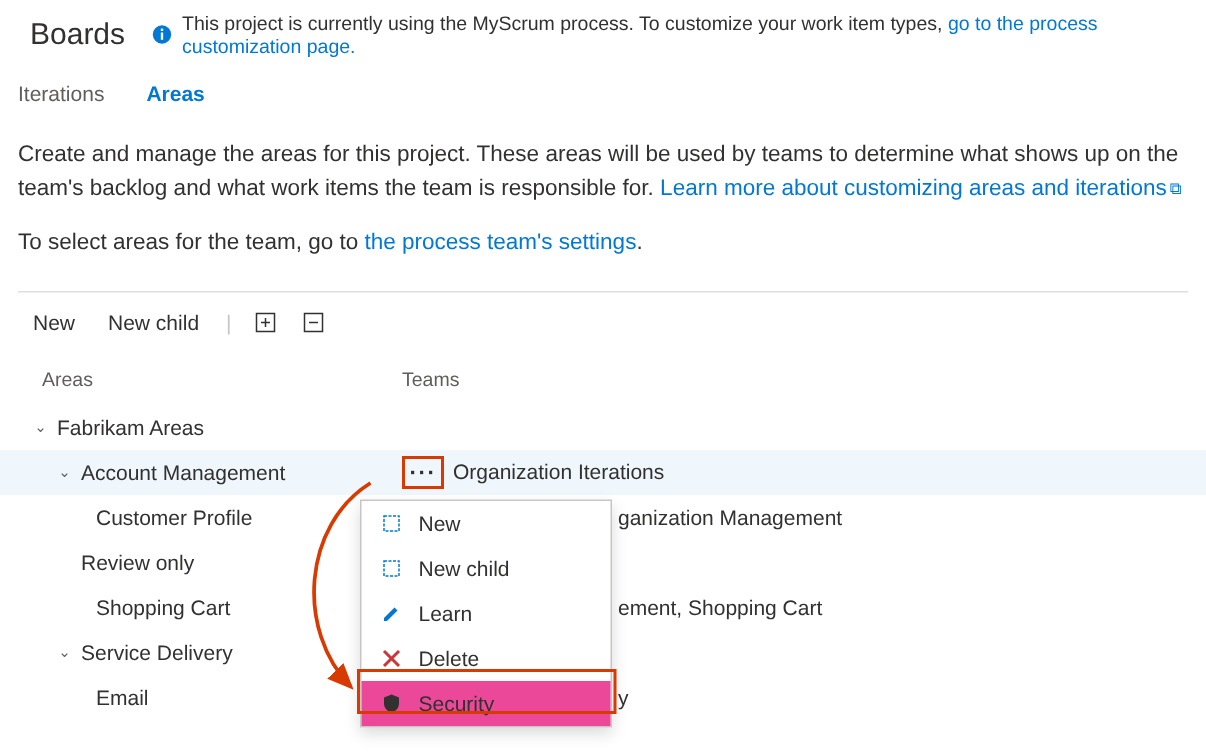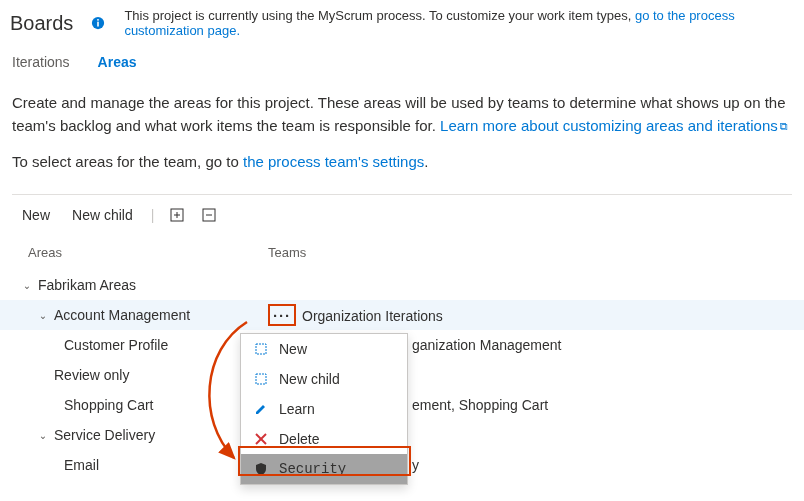--- a/index.html
+++ b/index.html
@@ -16,25 +16,26 @@
   .header-row {
     display: flex;
     align-items: center;
     padding: 8px 10px 6px 10px;
     gap: 18px;
   }
   .page-title {
     font-size: 20px;
     font-weight: 400;
     color: #323130;
+    margin-left: 10px;
   }
   .info-banner {
     display: flex;
     align-items: center;
-    gap: 19px;
+    gap: 6px;
     font-size: 13px;
     color: #323130;
   }
   .info-icon-circle {
     width: 14px; height: 14px;
     display: inline-flex;
     align-items: center;
     justify-content: center;
   }
   .info-link { color: #0078d4; text-decoration: none; cursor: pointer; }
@@ -161,21 +162,21 @@
     z-index: 10;
   }
   .menu-item {
     display: flex;
     align-items: center;
     gap: 10px;
     padding: 7px 12px;
     font-size: 14px;
     cursor: pointer;
   }
-  .menu-item.hover { background: #a3a3a3; font-family: Liberation Mono, monospace; }
+  .menu-item.hover { background: #ec4899; }
   .menu-icon {
     width: 16px; height: 16px;
     display: inline-flex;
     align-items: center; justify-content: center;
     color: #0078d4;
     font-size: 14px;
   }
   .menu-icon.red { color: #d13438; }
   .menu-icon.black { color: #323130; }
   .security-highlight {

